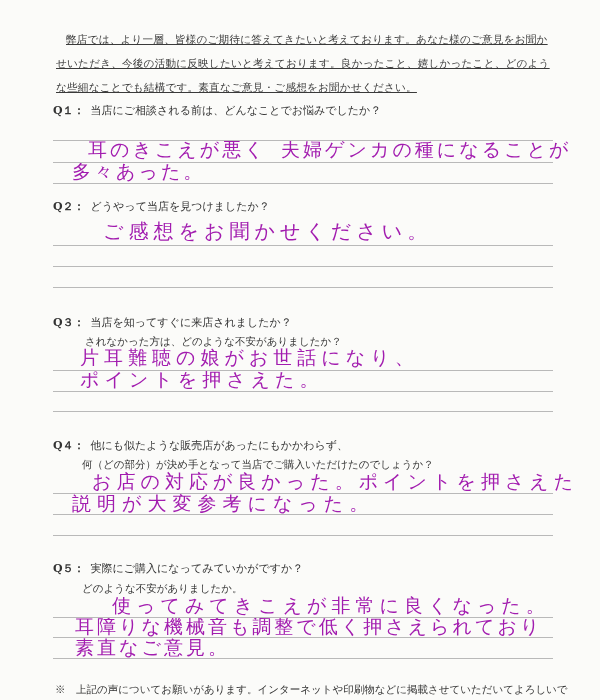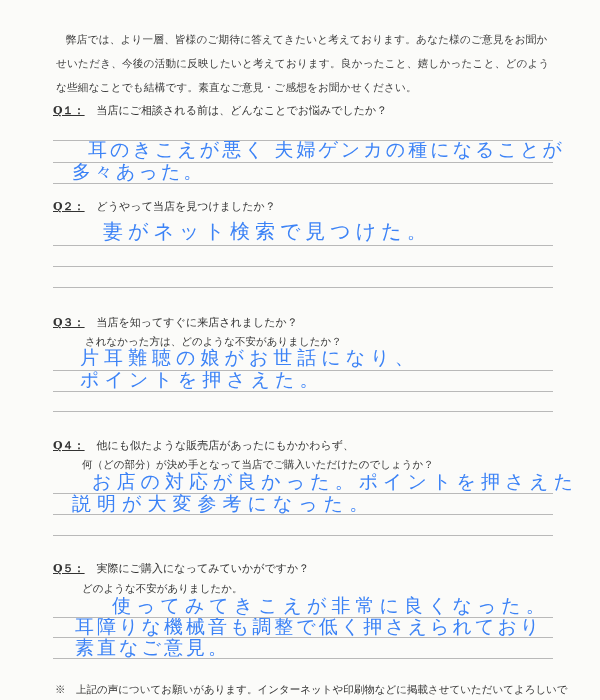--- a/index.html
+++ b/index.html
@@ -5,36 +5,36 @@
   html, body { margin:0; padding:0; }
   body {
     width:600px; height:700px; overflow:hidden; position:relative;
     background:#fbfbf9;
     font-family:"DejaVu Serif","Liberation Serif",serif;
     color:#2b2b2b;
   }
   .intro {
     position:absolute; left:56px; top:16px; width:500px;
     font-size:10.6px; line-height:24px; color:#3a3a3a;
-    text-indent:10px; letter-spacing:0.2px;
+    text-indent:10px; letter-spacing:0.2px;text-decoration:underline;
   }
   .q {
     position:absolute; left:53px; font-size:11px; color:#333;
     white-space:nowrap;
   }
-  .q .num { font-weight:bold; margin-right:12px;text-decoration:underline; }
+  .q .num { font-weight:bold; margin-right:6px; }
   .sub {
     position:absolute; left:85px; font-size:10.5px; color:#333; white-space:nowrap;text-align:center;
   }
   .rule {
     position:absolute; left:53px; width:500px; height:1px; background:#b9b9b9;
   }
   .hw {
-    position:absolute; font-family:Liberation Serif, serif;
-    font-size:19px; color:#3b82f6; white-space:nowrap; letter-spacing:3px;
+    position:absolute; font-family:Liberation Mono, monospace;
+    font-size:19px; color:#a21caf; white-space:nowrap; letter-spacing:3px;
     font-weight:300; transform-origin:left center;
   }
   .foot {
     position:absolute; left:55px; top:683px; font-size:10.5px; color:#333; white-space:nowrap;
   }
 </style>
 </head>
 <body>
 
 <div>
@@ -46,21 +46,21 @@
   </div>
   <div class="hw" style="left:88px;top:137px">耳のきこえが悪く 夫婦ゲンカの種になることが</div>
   <div class="hw" style="left:72px;top:159px">多々あった。</div>
   <div class="rule" style="top:140px"></div>
   <div class="rule" style="top:162px"></div>
   <div class="rule" style="top:183px"></div>
 
   <div class="q" style="top:199px">
     <span class="num">Q２：</span><span>どうやって当店を見つけましたか？</span>
   </div>
-  <div class="hw" style="left:103px;top:218px;font-size:20px;letter-spacing:5px">妻がネット検索で見つけた。</div>
+  <div class="hw" style="left:103px;top:218px;font-size:20px;letter-spacing:5px">ご感想をお聞かせください。</div>
   <div class="rule" style="top:245px"></div>
   <div class="rule" style="top:266px"></div>
   <div class="rule" style="top:287px"></div>
 
   <div class="q" style="top:315px">
     <span class="num">Q３：</span><span>当店を知ってすぐに来店されましたか？</span>
   </div>
   <div class="sub" style="top:335px">されなかった方は、どのような不安がありましたか？</div>
   <div class="hw" style="left:80px;top:345px;letter-spacing:5px">片耳難聴の娘がお世話になり、</div>
   <div class="hw" style="left:80px;top:367px;letter-spacing:5px">ポイントを押さえた。</div>

